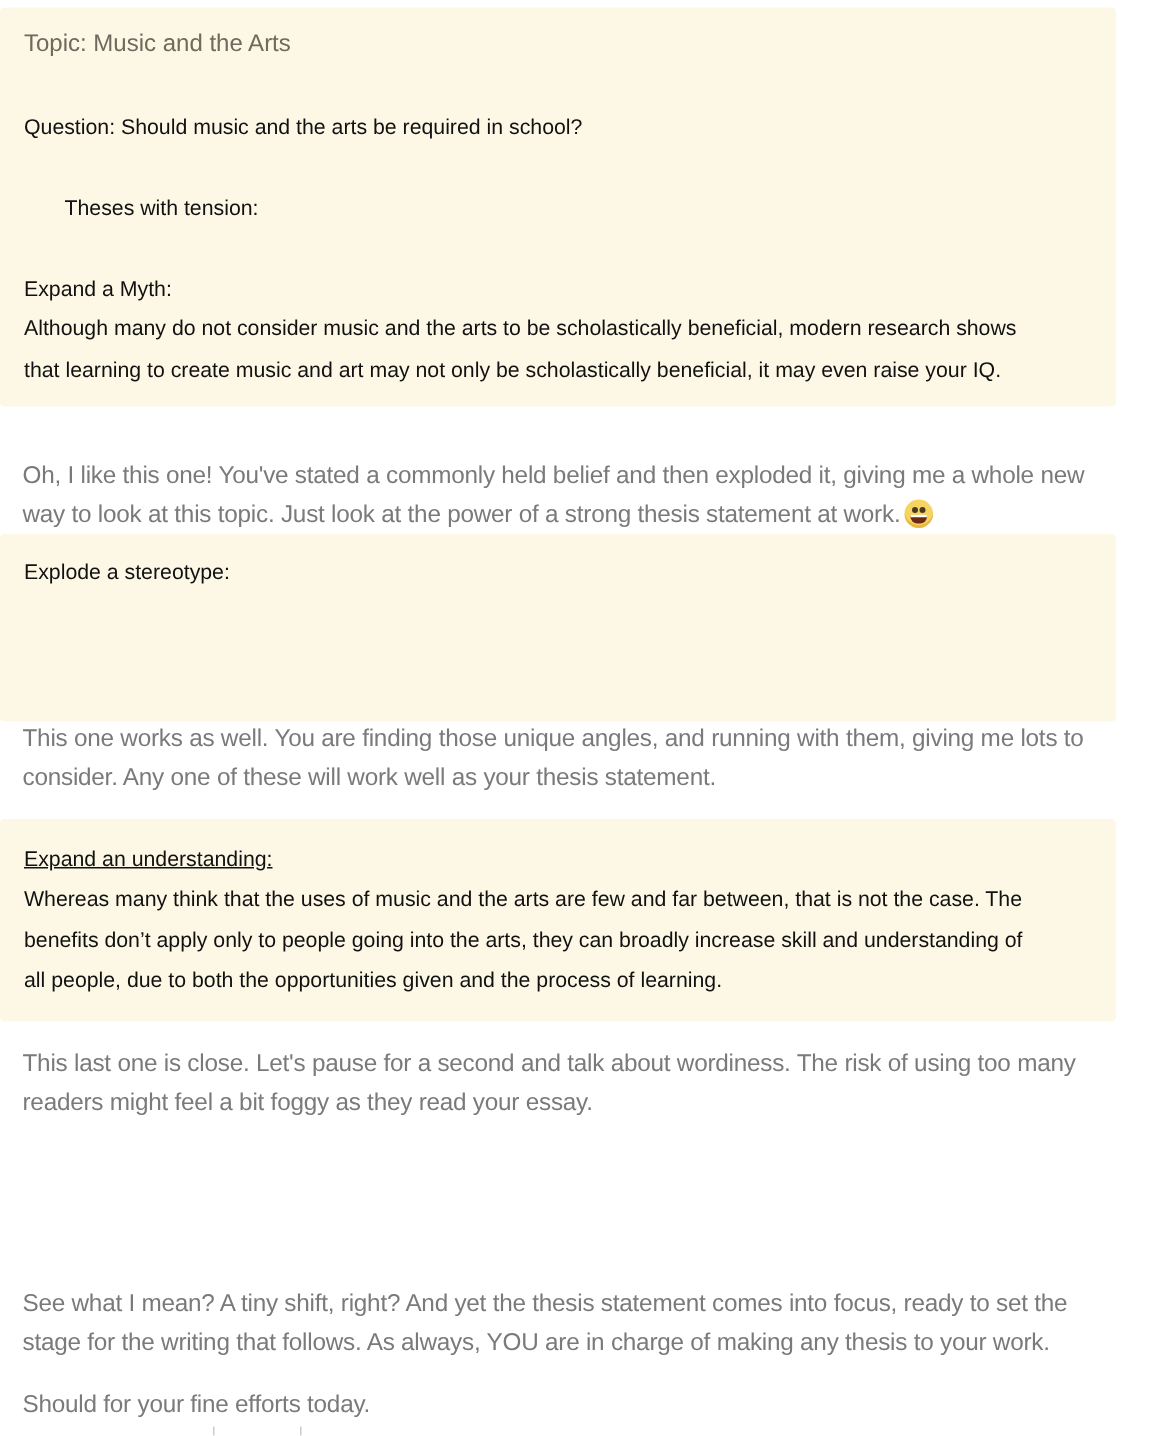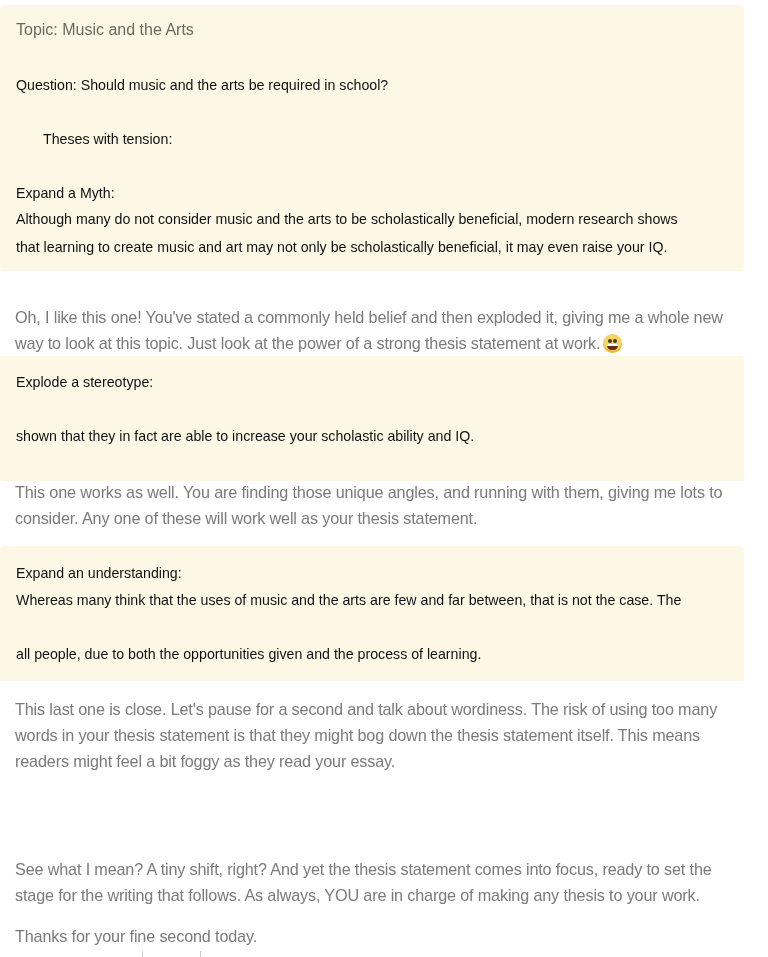--- a/index.html
+++ b/index.html
@@ -55,45 +55,44 @@
     <div class="line" style="top:234px;">that learning to create music and art may not only be scholastically beneficial, it may even raise your IQ.</div>
   </div>
 
   <div class="para" style="top:288px;margin-top:16px;">
     <span class="l">Oh, I like this one! You've stated a commonly held belief and then exploded it, giving me a whole new</span>
     <span class="l"><span>way to look at this topic. Just look at the power of a strong thesis statement at work.</span><span class="emoji"><span class="mouth"></span></span></span>
   </div>
 
   <div class="box" style="top:356px;height:125px;">
     <div class="line" style="top:18px;">Explode a stereotype:</div>
-    <div class="line" style="top:72px;">shown that they in fact are able to increase your scholastic ability and IQ.</div>
   </div>
 
   <div class="para" style="top:479px;">
     <span class="l">This one works as well. You are finding those unique angles, and running with them, giving me lots to</span>
     <span class="l">consider. Any one of these will work well as your thesis statement.</span>
   </div>
 
   <div class="box" style="top:546px;height:135px;">
-    <div class="line" style="top:19px;">Expand an understanding:</div>
+    <div class="line" style="top:19px;text-decoration:underline;">Expand an understanding:</div>
     <div class="line" style="top:46px;">Whereas many think that the uses of music and the arts are few and far between, that is not the case. The</div>
+    <div class="line" style="top:73px;">benefits don’t apply only to people going into the arts, they can broadly increase skill and understanding of</div>
     <div class="line" style="top:100px;">all people, due to both the opportunities given and the process of learning.</div>
   </div>
 
   <div class="para" style="top:696px;">
     <span class="l">This last one is close. Let's pause for a second and talk about wordiness. The risk of using too many</span>
-    <span class="l">words in your thesis statement is that they might bog down the thesis statement itself. This means</span>
     <span class="l">readers might feel a bit foggy as they read your essay.</span>
   </div>
 
 
   <div class="para" style="top:856px;">
     <span class="l">See what I mean? A tiny shift, right? And yet the thesis statement comes into focus, ready to set the</span>
     <span class="l">stage for the writing that follows. As always, YOU are in charge of making any thesis to your work.</span>
   </div>
 
   <div class="para" style="top:923px;">
-    <span class="l">Thanks for your fine second today.</span>
+    <span class="l">Should for your fine efforts today.</span>
   </div>
 
   <div class="cutoff" style="left:142px;"></div>
   <div class="cutoff" style="left:200px;"></div>
 </div>
 
 </body></html>

